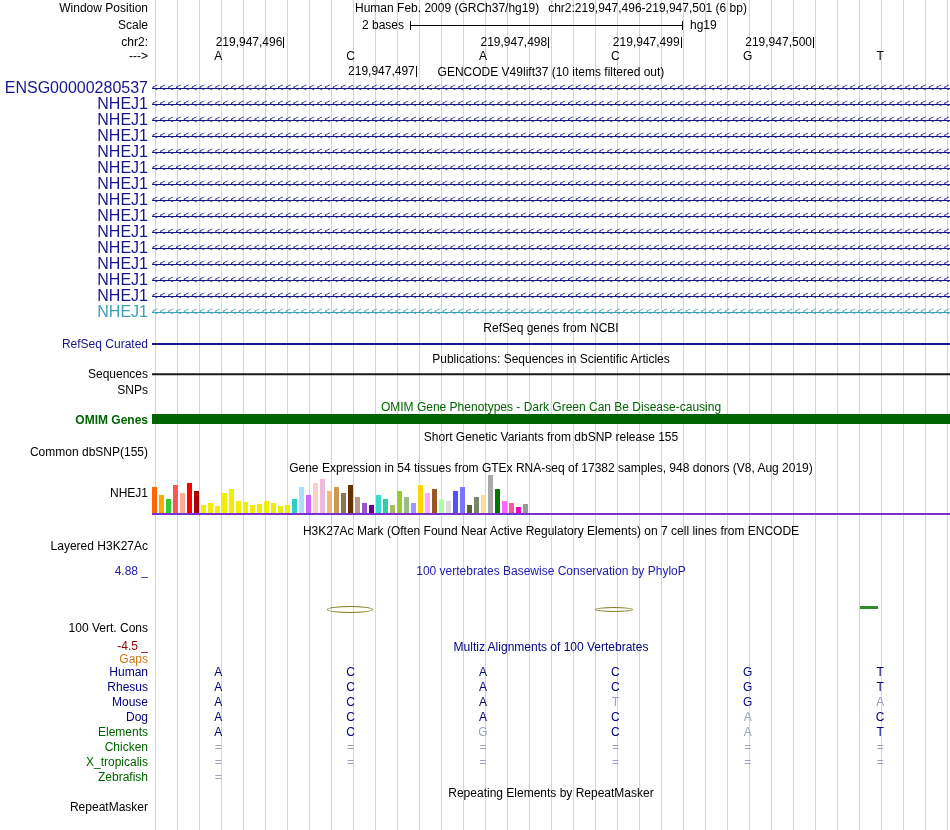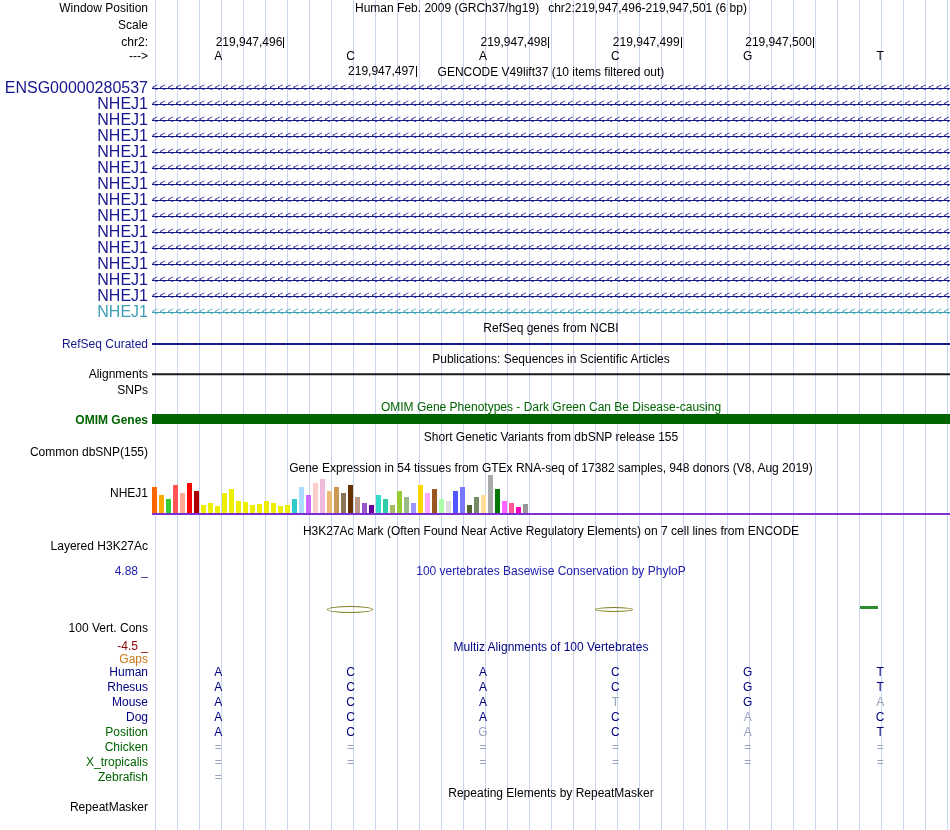--- a/index.html
+++ b/index.html
@@ -62,20 +62,25 @@
     <div class="trk">
       <div class="center-title">
         <span>Human Feb. 2009 (GRCh37/hg19)</span>
         <span class="gap12">chr2:219,947,496-219,947,501 (6 bp)</span>
       </div>
     </div>
   </div>
 
   <div class="row" style="top:18px">
     <div class="lab">Scale</div>
+    <div class="trk">
+      <span id="scale-text">2 bases</span>
+      <div id="scale-bar"></div>
+      <span id="scale-asm">hg19</span>
+    </div>
   </div>
 
   <div class="row" style="top:35px">
     <div class="lab">chr2:</div>
     <div class="trk" id="ruler-ticks">
         <span class="ruler-tick" style="left: 2.4px;">219,947,496<i class="tickbar"></i></span>
         <span class="ruler-tick" style="left: 134.8px; margin-top: 29px;">219,947,497<i class="tickbar"></i></span>
         <span class="ruler-tick" style="left: 267.2px;">219,947,498<i class="tickbar"></i></span>
         <span class="ruler-tick" style="left: 399.6px;">219,947,499<i class="tickbar"></i></span>
         <span class="ruler-tick" style="left: 532px;">219,947,500<i class="tickbar"></i></span>
@@ -207,21 +212,21 @@
       </div>
   </div>
 
   <div class="row" style="top:352px">
     <div class="lab"></div>
     <div class="trk">
         <div class="center-title">Publications: Sequences in Scientific Articles</div>
       </div>
   </div>
   <div class="row" style="top:367px">
-    <div class="lab">Alignments</div>
+    <div class="lab">Sequences</div>
     <div class="trk">
         <div class="hline" id="sequences-line" style="background: rgb(26, 26, 26);"></div>
       </div>
   </div>
 
   <div class="row" style="top:383px">
     <div class="lab">SNPs</div>
     <div class="trk"></div>
   </div>
 
@@ -399,21 +404,21 @@
         <div class="trk">
           <span class="col aln" style="left: 0px; width: 132.4px;">A</span>
           <span class="col aln" style="left: 132.4px; width: 132.4px;">C</span>
           <span class="col aln" style="left: 264.8px; width: 132.4px;">A</span>
           <span class="col aln" style="left: 397.2px; width: 132.4px;">C</span>
           <span class="col aln muted" style="left: 529.6px; width: 132.4px;">A</span>
           <span class="col aln" style="left: 662px; width: 132.4px;">C</span>
         </div>
       </div>
       <div class="row species-row" style="top: 725px;">
-        <div class="lab" style="color: rgb(0, 100, 0);">Position</div>
+        <div class="lab" style="color: rgb(0, 100, 0);">Elements</div>
         <div class="trk">
           <span class="col aln" style="left: 0px; width: 132.4px;">A</span>
           <span class="col aln" style="left: 132.4px; width: 132.4px;">C</span>
           <span class="col aln muted" style="left: 264.8px; width: 132.4px;">G</span>
           <span class="col aln" style="left: 397.2px; width: 132.4px;">C</span>
           <span class="col aln muted" style="left: 529.6px; width: 132.4px;">A</span>
           <span class="col aln" style="left: 662px; width: 132.4px;">T</span>
         </div>
       </div>
       <div class="row species-row" style="top: 740px;">

